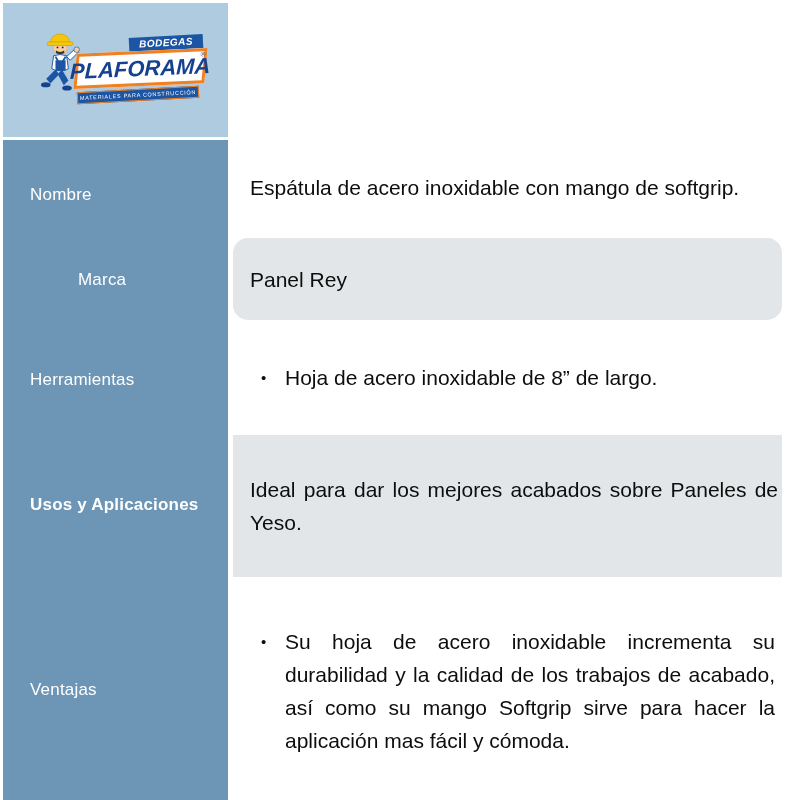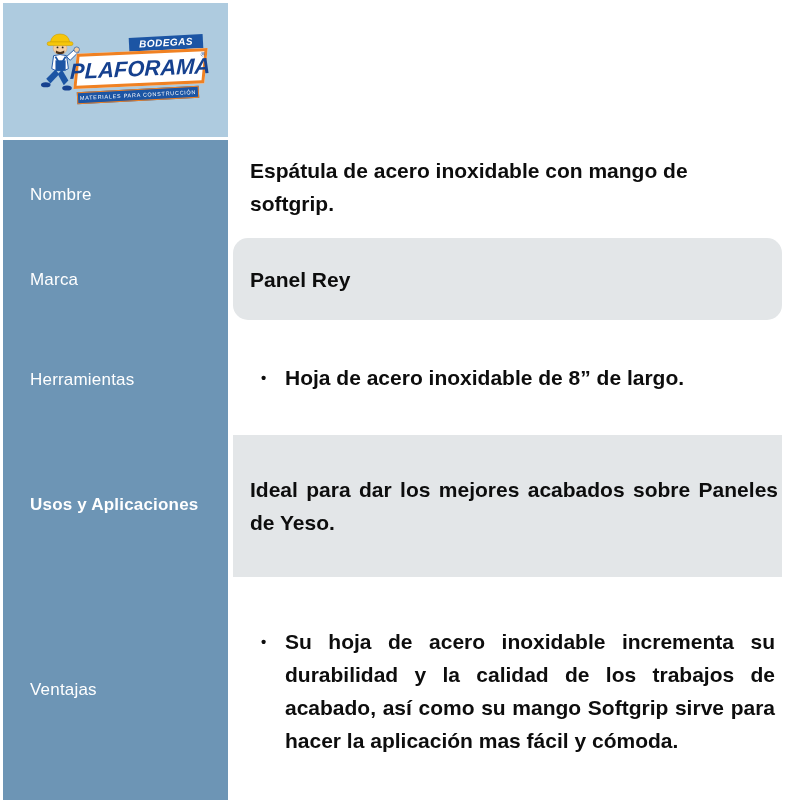--- a/index.html
+++ b/index.html
@@ -50,25 +50,25 @@
     position:absolute;left:233px;top:3px;width:549px;height:134px;background:var(--steel-blue);
     display:flex;align-items:center;justify-content:center;
   }
   .header-title{color:var(--header-text);font-size:21px;padding-top:26px;letter-spacing:.3px;}
   
   .left-col{position:absolute;left:3px;top:140px;width:225px;height:660px;background:var(--steel-blue);}
   .row-label{
     position:absolute;left:27px;color:var(--label-text);
     font-size:17px;line-height:18px;white-space:nowrap;letter-spacing:.2px;
   }
-  .lbl-0{top:46px;} .lbl-1{top:131px;} .lbl-2{top:231px;} .lbl-3{top:356px;font-weight:bold;} .lbl-4{top:541px;}
+  .lbl-0{top:46px;} .lbl-1{top:131px;margin-left:48px;} .lbl-2{top:231px;} .lbl-3{top:356px;font-weight:bold;} .lbl-4{top:541px;}
   
   .value-row{
     position:absolute;left:233px;width:549px;box-sizing:border-box;
-    display:flex;align-items:center;font-weight:bold;
+    display:flex;align-items:center;
   }
   .vr-0{top:140px;height:94px;background:#ffffff;padding:0 10px 0 17px;}
   .vr-1{top:238px;height:82px;background:var(--row-gray);padding:0 10px 0 17px;border-radius:15px;}
   .vr-2{top:324px;height:107px;background:#ffffff;padding:0 6px 0 28px;}
   .vr-3{top:435px;height:142px;background:var(--row-gray);padding:0 4px 0 17px;}
   .vr-4{top:581px;height:219px;background:#ffffff;padding:0 7px 0 28px;}
   .value-text{font-size:21px;line-height:33px;color:var(--value-text);}
   .justify{text-align:justify;}
   .bullet-group{display:flex;align-items:flex-start;}
   .bullet{

